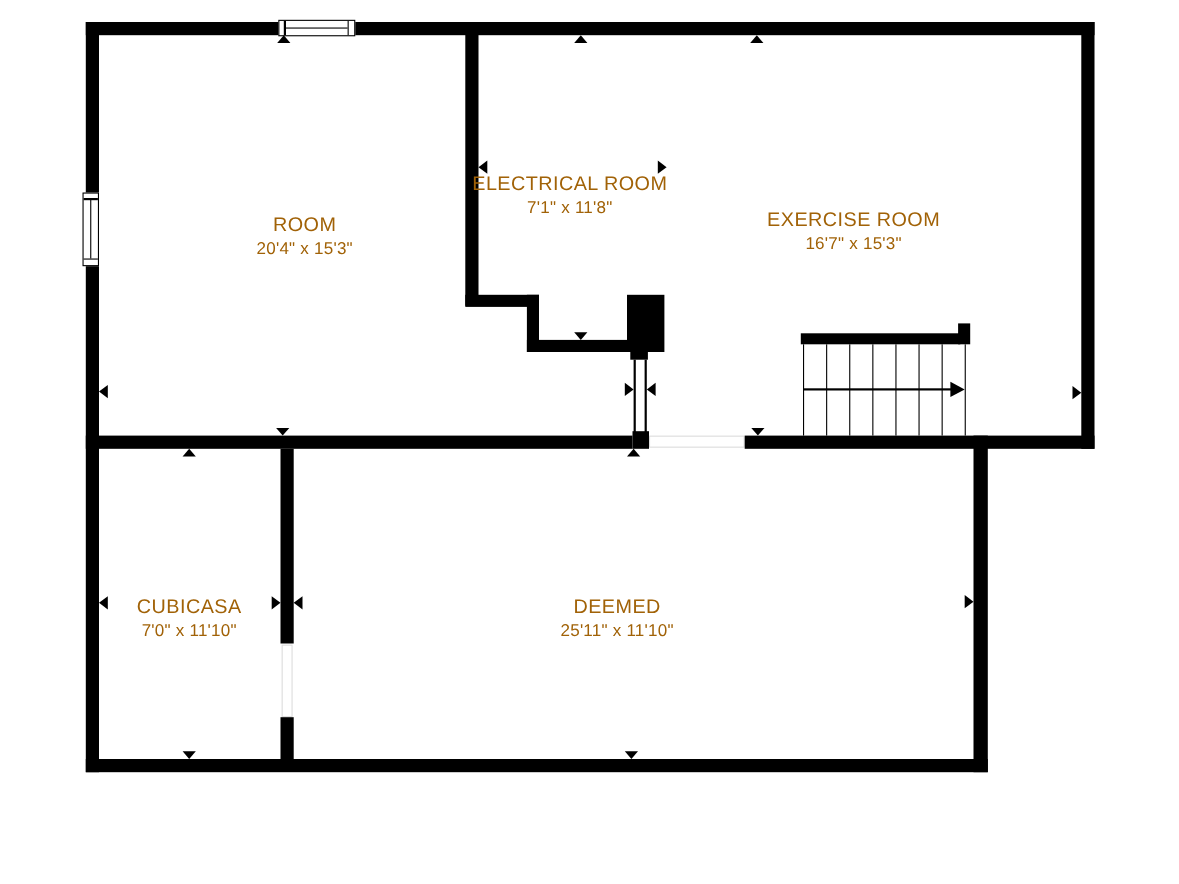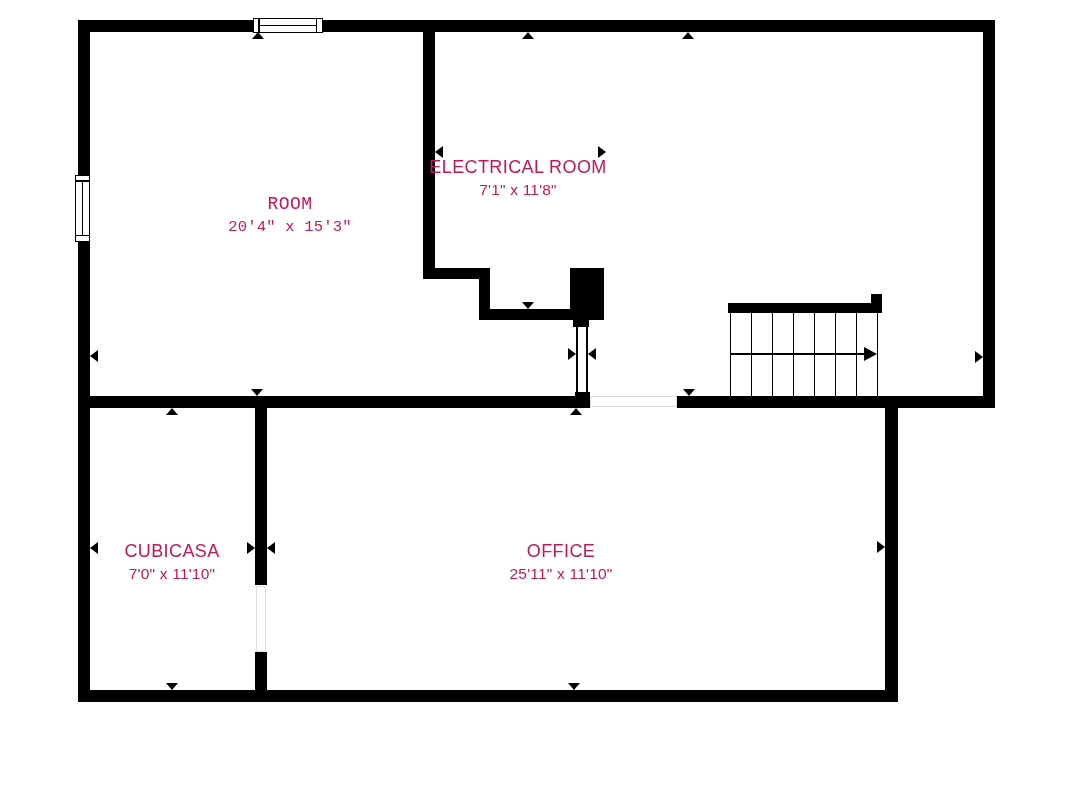--- a/index.html
+++ b/index.html
@@ -17,21 +17,21 @@
   .stair-head{position:absolute;width:0;height:0;border-top:7px solid transparent;border-bottom:7px solid transparent;border-left:13px solid #000;}
   
   .tri{position:absolute;width:0;height:0;}
   .tri-up{border-left:6px solid transparent;border-right:6px solid transparent;border-bottom:7px solid #000;}
   .tri-down{border-left:6px solid transparent;border-right:6px solid transparent;border-top:7px solid #000;}
   .tri-left{border-top:6px solid transparent;border-bottom:6px solid transparent;border-right:8px solid #000;}
   .tri-right{border-top:6px solid transparent;border-bottom:6px solid transparent;border-left:8px solid #000;}
   
   .faint{position:absolute;background:#ffffff;border:1px solid #dcdcdc;box-sizing:border-box;}
   
-  .room-label{position:absolute;transform:translateX(-50%);text-align:center;color:#be185d;white-space:nowrap;}
+  .room-label{position:absolute;transform:translateX(-50%);text-align:center;color:#a16207;white-space:nowrap;}
   .room-name{font-size:18px;line-height:22px;letter-spacing:0.4px;}
   .room-dims{font-size:15.5px;line-height:20px;margin-top:2px;letter-spacing:0.2px;}
   .disclaimer{position:absolute;left:0;right:0;top:768px;text-align:center;font-size:10px;
               color:#b5b5b5;letter-spacing:0.25px;}
 </style>
 </head>
 <body>
 
 <div class="canvas">
 
@@ -99,31 +99,35 @@
   <div class="tri tri-left" style="left:90px;top:542px;"></div>
   <div class="tri tri-left" style="left:267px;top:542px;"></div>
   <div class="tri tri-left" style="left:435px;top:146px;"></div>
   <div class="tri tri-left" style="left:588px;top:348px;"></div>
   <div class="tri tri-right" style="left:975px;top:351px;"></div>
   <div class="tri tri-right" style="left:877px;top:541px;"></div>
   <div class="tri tri-right" style="left:247px;top:542px;"></div>
   <div class="tri tri-right" style="left:598px;top:146px;"></div>
   <div class="tri tri-right" style="left:568px;top:348px;"></div>
 
-  <div class="room-label" style="left:290px;top:193px;font-family:Liberation Mono, monospace;">
+  <div class="room-label" style="left:277px;top:193px;">
     <div class="room-name">ROOM</div>
     <div class="room-dims">20'4" x 15'3"</div>
   </div>
   <div class="room-label" style="left:518px;top:156px;">
     <div class="room-name">ELECTRICAL ROOM</div>
     <div class="room-dims">7'1" x 11'8"</div>
   </div>
+  <div class="room-label" style="left:776px;top:188px;">
+    <div class="room-name">EXERCISE ROOM</div>
+    <div class="room-dims">16'7" x 15'3"</div>
+  </div>
   <div class="room-label" style="left:172px;top:540px;">
     <div class="room-name">CUBICASA</div>
     <div class="room-dims">7'0" x 11'10"</div>
   </div>
   <div class="room-label" style="left:561px;top:540px;">
-    <div class="room-name">OFFICE</div>
+    <div class="room-name">DEEMED</div>
     <div class="room-dims">25'11" x 11'10"</div>
   </div>
 
 
 </div>
 
 </body></html>

